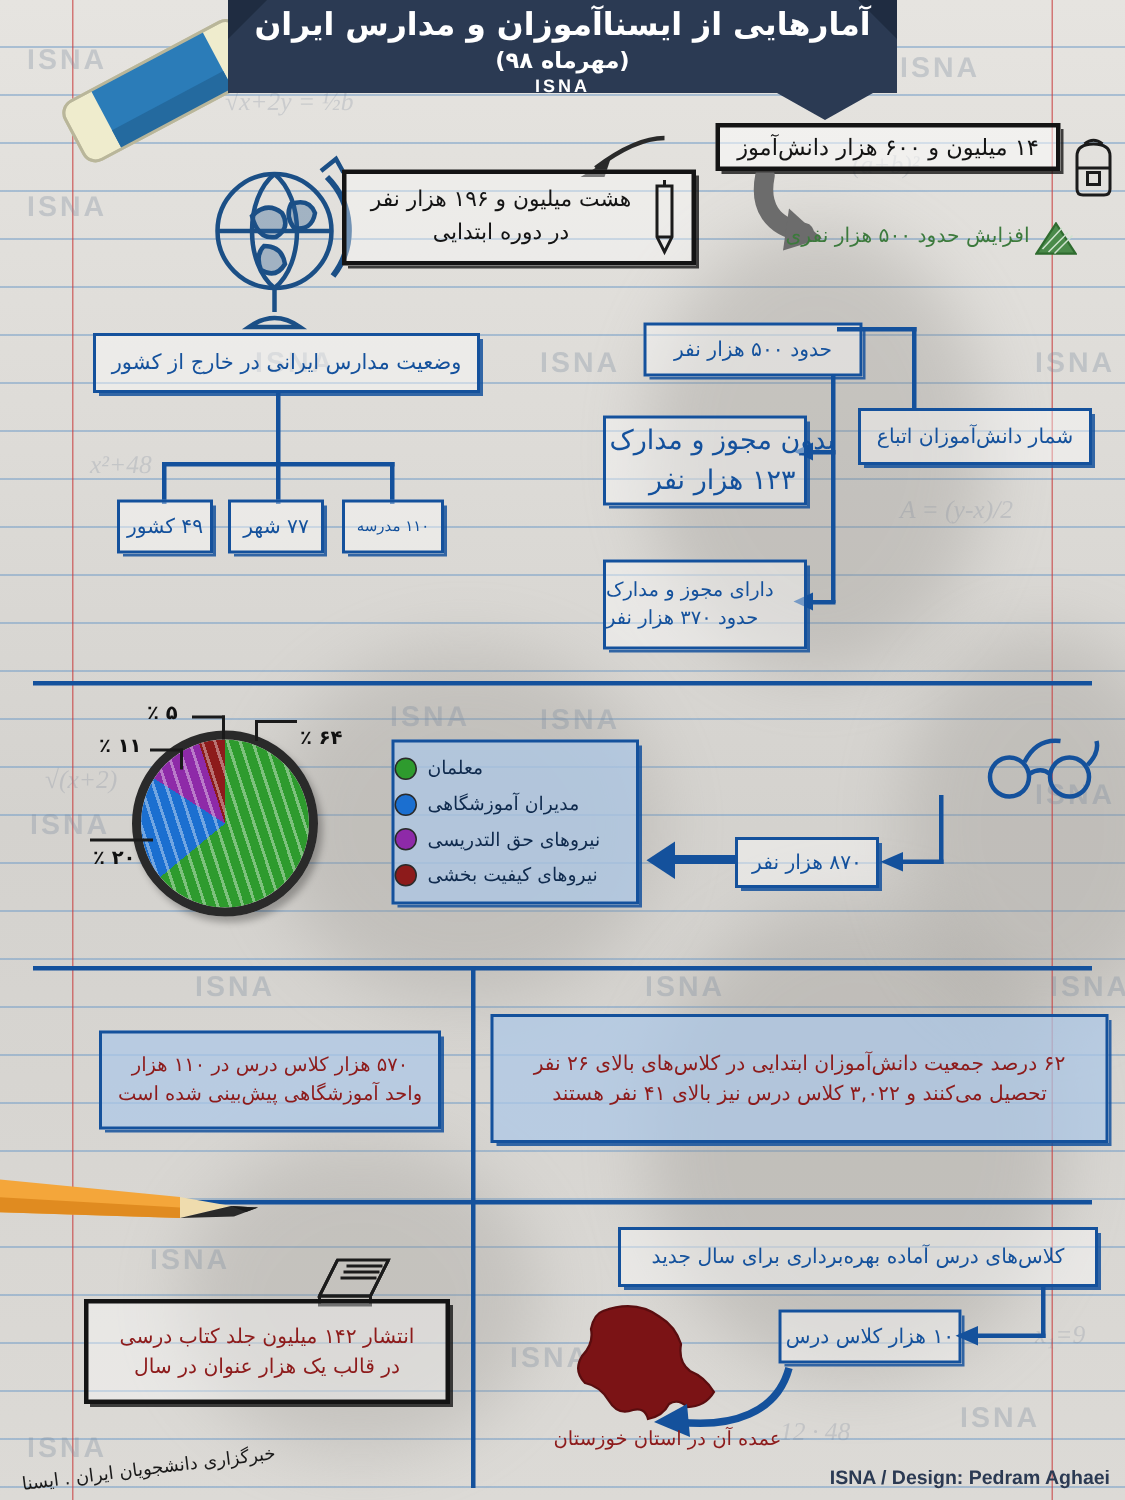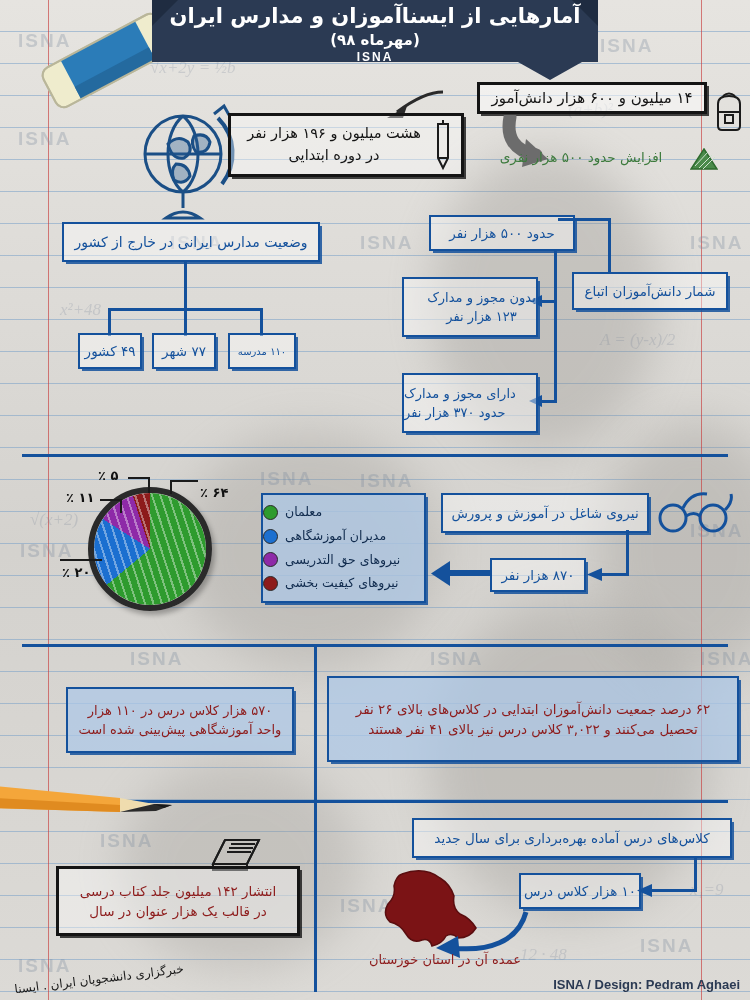--- a/index.html
+++ b/index.html
@@ -169,21 +169,21 @@
 
   <svg style="position:absolute;left:492px;top:115px;" width="66" height="58" viewBox="0 0 66 58">
     <path d="M18 2 C14 22 22 36 44 40" stroke="#6c6c6c" stroke-width="13" fill="none" stroke-linecap="round"></path>
     <path d="M34 24 L56 44 L30 52 Z" fill="#6c6c6c"></path>
   </svg>
 
   <svg style="position:absolute;left:690px;top:148px;" width="28" height="22" viewBox="0 0 28 22">
     <path d="M14 1 L27 21 L1 21 Z" fill="#4a8a4a" stroke="#2e6b2e" stroke-width="1.5"></path>
     <path d="M5 18 L18 4 M9 20 L22 7 M13 21 L25 9" stroke="#cfe3cf" stroke-width="1"></path>
   </svg>
-  <div style="position:absolute;left:497px;top:149px;width:168px;text-align:center;font-size:13.5px;color:#3c7a3c;white-space:nowrap;">افزایش حدود ۵۰۰ هزار نفری</div>
+  <div style="position:absolute;left:521px;top:149px;width:168px;text-align:center;font-size:13.5px;color:#3c7a3c;white-space:nowrap;">افزایش حدود ۵۰۰ هزار نفری</div>
 
   <svg style="position:absolute;left:385px;top:88px;" width="60" height="34" viewBox="0 0 60 34">
     <path d="M58 4 C44 4 28 12 12 24" stroke="#2a2a2a" stroke-width="3" fill="none"></path>
     <path d="M2 30 L22 18 L18 30 Z" fill="#2a2a2a"></path>
   </svg>
 
   <div class="bx bx-black" style="left:228px;top:113px;width:236px;height:64px;font-size:14.5px;padding-right:24px;">
     <span>هشت میلیون و ۱۹۶ هزار نفر</span>
     <span>در دوره ابتدایی</span>
   </div>
@@ -228,21 +228,21 @@
   <div class="ln" style="left:554px;top:250px;width:3px;height:152px;"></div>
   <div class="ln" style="left:540px;top:300px;width:17px;height:3px;"></div>
   <svg style="position:absolute;left:528px;top:293px;" width="16" height="16" viewBox="0 0 16 16">
       <path d="M14 2 L1 8 L14 14 Z" fill="#14519c"></path>
     </svg>
   <div class="ln" style="left:540px;top:400px;width:17px;height:3px;"></div>
   <svg style="position:absolute;left:528px;top:393px;" width="16" height="16" viewBox="0 0 16 16">
       <path d="M14 2 L1 8 L14 14 Z" fill="#14519c"></path>
     </svg>
 
-  <div class="bx bx-blue" style="left:402px;top:277px;width:136px;height:60px;font-size:13px;padding-left:23px;">
+  <div class="bx bx-blue" style="left:402px;top:277px;width:136px;height:60px;font-size:18px;padding-left:23px;">
     <span>بدون مجوز و مدارک</span>
     <span>۱۲۳ هزار نفر</span>
   </div>
   <div class="bx bx-blue" style="left:402px;top:373px;width:136px;height:60px;font-size:13px;align-items:flex-end;">
     <span>دارای مجوز و مدارک</span>
     <span>حدود ۳۷۰ هزار نفر</span>
   </div>
 
   <div class="rule" style="left:22px;top:454px;width:706px;"></div>
 
@@ -286,23 +286,20 @@
     <div class="lg-row">
       <span class="lg-dot" style="background:#8e2aa8;"></span>
       <span class="lg-txt">نیروهای حق التدریسی</span>
     </div>
     <div class="lg-row">
       <span class="lg-dot" style="background:#8d1b1b;"></span>
       <span class="lg-txt">نیروهای کیفیت بخشی</span>
     </div>
   </div>
 
-  <div class="bx bx-blue" style="left:441px;top:493px;width:208px;height:40px;font-size:13.5px;">
-    <span>نیروی شاغل در آموزش و پرورش</span>
-  </div>
   <svg style="position:absolute;left:655px;top:490px;" width="82" height="44" viewBox="0 0 82 44">
     <g stroke="#14519c" stroke-width="3" fill="none">
       <circle cx="18" cy="28" r="13"></circle>
       <circle cx="58" cy="28" r="13"></circle>
       <path d="M31 26 q8 -5 14 0"></path>
       <path d="M28 18 q8 -16 24 -14"></path>
       <path d="M70 20 q8 -8 6 -16"></path>
     </g>
   </svg>
   <div class="bx bx-blue" style="left:490px;top:558px;width:96px;height:34px;font-size:13.5px;">

